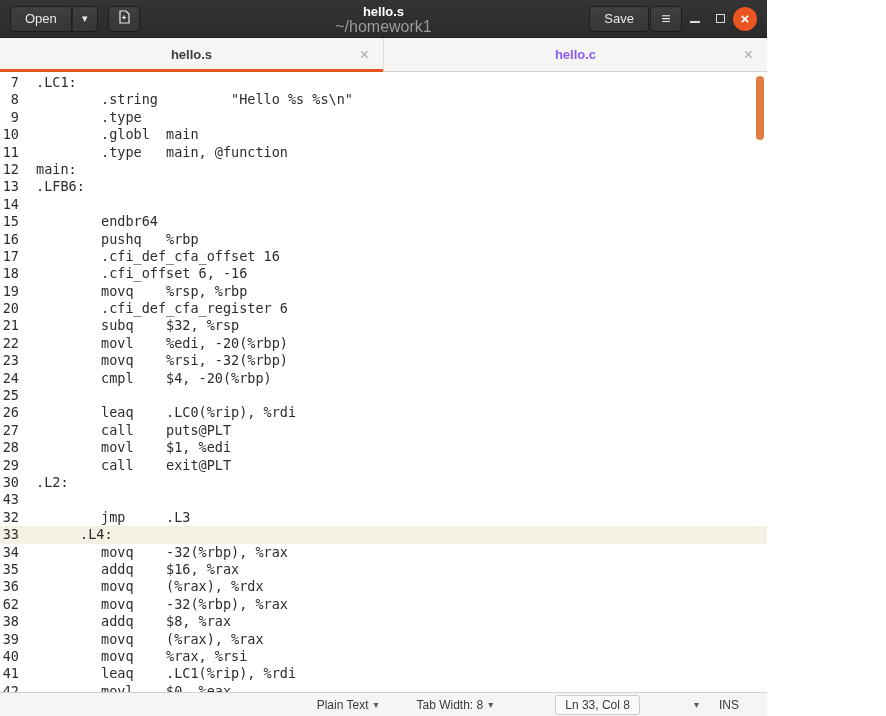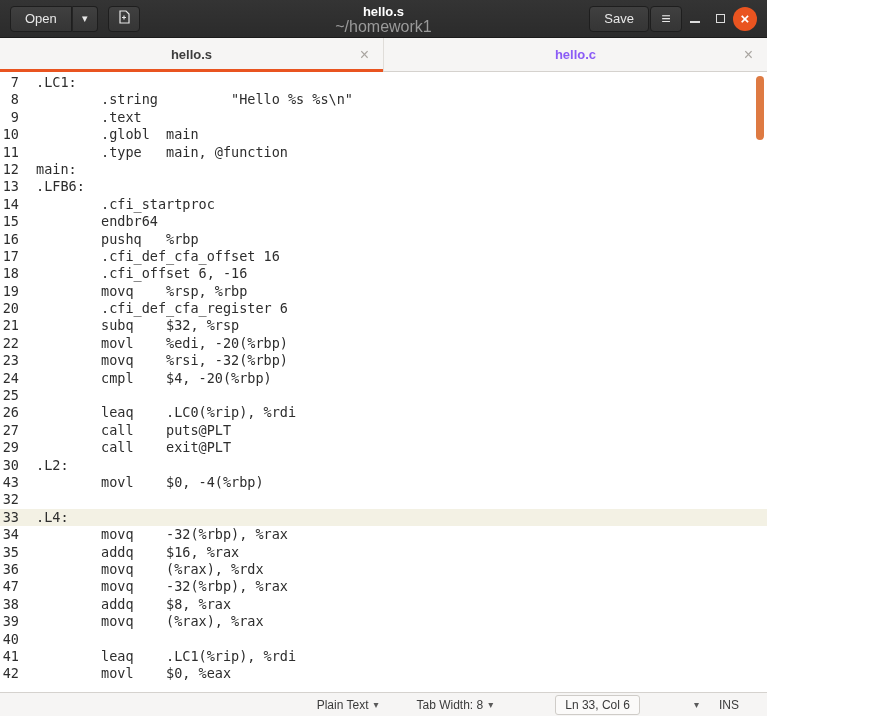--- a/index.html
+++ b/index.html
@@ -36,21 +36,21 @@
   .tab.active .tab-label { color:#3d3d3d; }
   .tab-close { position:absolute; right:14px; top:50%; transform:translateY(-50%); color:#a9a5a0; font-size:16px;
                background:none; border:none; cursor:pointer; line-height:1; font-family:inherit; }
   .tab.active::after { content:""; position:absolute; left:0; right:0; bottom:-1px; height:3px; background:#E95420; }
 
   
   .editor { flex:1; position:relative; background:#ffffff; overflow:hidden; cursor:text; }
   .lines { padding-top:2px; }
   .line { display:flex; height:17.4px; line-height:17.4px; font-family:"DejaVu Sans Mono", monospace;
           font-size:13.5px; color:#2d2d2d; white-space:pre; }
-  .line.current { background:#f3f1e4; }
+  .line.current { background:#f3f1e4;gap:44px; }
   .ln { width:19px; flex:none; text-align:right; color:#2d2d2d; }
   .code { padding-left:17px; }
   .scrollbar { position:absolute; top:0; right:0; width:13px; height:100%; background:transparent; }
   .thumb { position:absolute; top:4px; right:3px; width:8px; height:64px; background:#de7a42; border-radius:4px; cursor:pointer; }
 
   
   .statusbar { height:24px; flex:none; background:#f6f5f4; border-top:1px solid #d5d2ce;
                display:flex; align-items:center; justify-content:flex-end; padding-right:28px;
                font-size:12px; color:#3b3b3b; }
   .sb-item { display:flex; align-items:center; gap:5px; cursor:pointer; background:none; border:none;
@@ -119,70 +119,71 @@
       <button class="tab-close">
         <span>×</span>
       </button>
     </div>
   </div>
 
   <div class="editor">
     <div class="lines" id="editor-lines">
         <div class="line"><span class="ln">7</span><span class="code">.LC1:</span></div>
         <div class="line"><span class="ln">8</span><span class="code">        .string         "Hello %s %s\n"</span></div>
-        <div class="line"><span class="ln">9</span><span class="code">        .text</span></div>
+        <div class="line"><span class="ln">9</span><span class="code">        .type</span></div>
         <div class="line"><span class="ln">10</span><span class="code">        .globl  main</span></div>
         <div class="line"><span class="ln">11</span><span class="code">        .type   main, @function</span></div>
         <div class="line"><span class="ln">12</span><span class="code">main:</span></div>
         <div class="line"><span class="ln">13</span><span class="code">.LFB6:</span></div>
-        <div class="line"><span class="ln">14</span><span class="code">        .cfi_startproc</span></div>
+        <div class="line"><span class="ln">14</span></div>
         <div class="line"><span class="ln">15</span><span class="code">        endbr64</span></div>
         <div class="line"><span class="ln">16</span><span class="code">        pushq   %rbp</span></div>
         <div class="line"><span class="ln">17</span><span class="code">        .cfi_def_cfa_offset 16</span></div>
         <div class="line"><span class="ln">18</span><span class="code">        .cfi_offset 6, -16</span></div>
         <div class="line"><span class="ln">19</span><span class="code">        movq    %rsp, %rbp</span></div>
         <div class="line"><span class="ln">20</span><span class="code">        .cfi_def_cfa_register 6</span></div>
         <div class="line"><span class="ln">21</span><span class="code">        subq    $32, %rsp</span></div>
         <div class="line"><span class="ln">22</span><span class="code">        movl    %edi, -20(%rbp)</span></div>
         <div class="line"><span class="ln">23</span><span class="code">        movq    %rsi, -32(%rbp)</span></div>
         <div class="line"><span class="ln">24</span><span class="code">        cmpl    $4, -20(%rbp)</span></div>
         <div class="line"><span class="ln">25</span></div>
         <div class="line"><span class="ln">26</span><span class="code">        leaq    .LC0(%rip), %rdi</span></div>
         <div class="line"><span class="ln">27</span><span class="code">        call    puts@PLT</span></div>
+        <div class="line"><span class="ln">28</span><span class="code">        movl    $1, %edi</span></div>
         <div class="line"><span class="ln">29</span><span class="code">        call    exit@PLT</span></div>
         <div class="line"><span class="ln">30</span><span class="code">.L2:</span></div>
-        <div class="line"><span class="ln">43</span><span class="code">        movl    $0, -4(%rbp)</span></div>
-        <div class="line"><span class="ln">32</span></div>
+        <div class="line"><span class="ln">43</span></div>
+        <div class="line"><span class="ln">32</span><span class="code">        jmp     .L3</span></div>
         <div class="line current"><span class="ln">33</span><span class="code">.L4:</span></div>
         <div class="line"><span class="ln">34</span><span class="code">        movq    -32(%rbp), %rax</span></div>
         <div class="line"><span class="ln">35</span><span class="code">        addq    $16, %rax</span></div>
         <div class="line"><span class="ln">36</span><span class="code">        movq    (%rax), %rdx</span></div>
-        <div class="line"><span class="ln">47</span><span class="code">        movq    -32(%rbp), %rax</span></div>
+        <div class="line"><span class="ln">62</span><span class="code">        movq    -32(%rbp), %rax</span></div>
         <div class="line"><span class="ln">38</span><span class="code">        addq    $8, %rax</span></div>
         <div class="line"><span class="ln">39</span><span class="code">        movq    (%rax), %rax</span></div>
-        <div class="line"><span class="ln">40</span></div>
+        <div class="line"><span class="ln">40</span><span class="code">        movq    %rax, %rsi</span></div>
         <div class="line"><span class="ln">41</span><span class="code">        leaq    .LC1(%rip), %rdi</span></div>
         <div class="line"><span class="ln">42</span><span class="code">        movl    $0, %eax</span></div>
       </div>
     <div class="scrollbar">
       <div class="thumb"></div>
     </div>
   </div>
 
   <footer class="statusbar">
     <button class="sb-item sb-lang">
       <span>Plain Text</span>
       <span class="sb-caret">▾</span>
     </button>
     <button class="sb-item sb-tabw">
       <span>Tab Width: 8</span>
       <span class="sb-caret">▾</span>
     </button>
     <button class="sb-item sb-pos">
-      <span>Ln 33, Col 6</span>
+      <span>Ln 33, Col 8</span>
     </button>
     <button class="sb-item sb-posmenu">
       <span class="sb-caret">▾</span>
     </button>
     <span class="sb-item sb-ins">INS</span>
   </footer>
 
 </div>
 
 </body></html>

